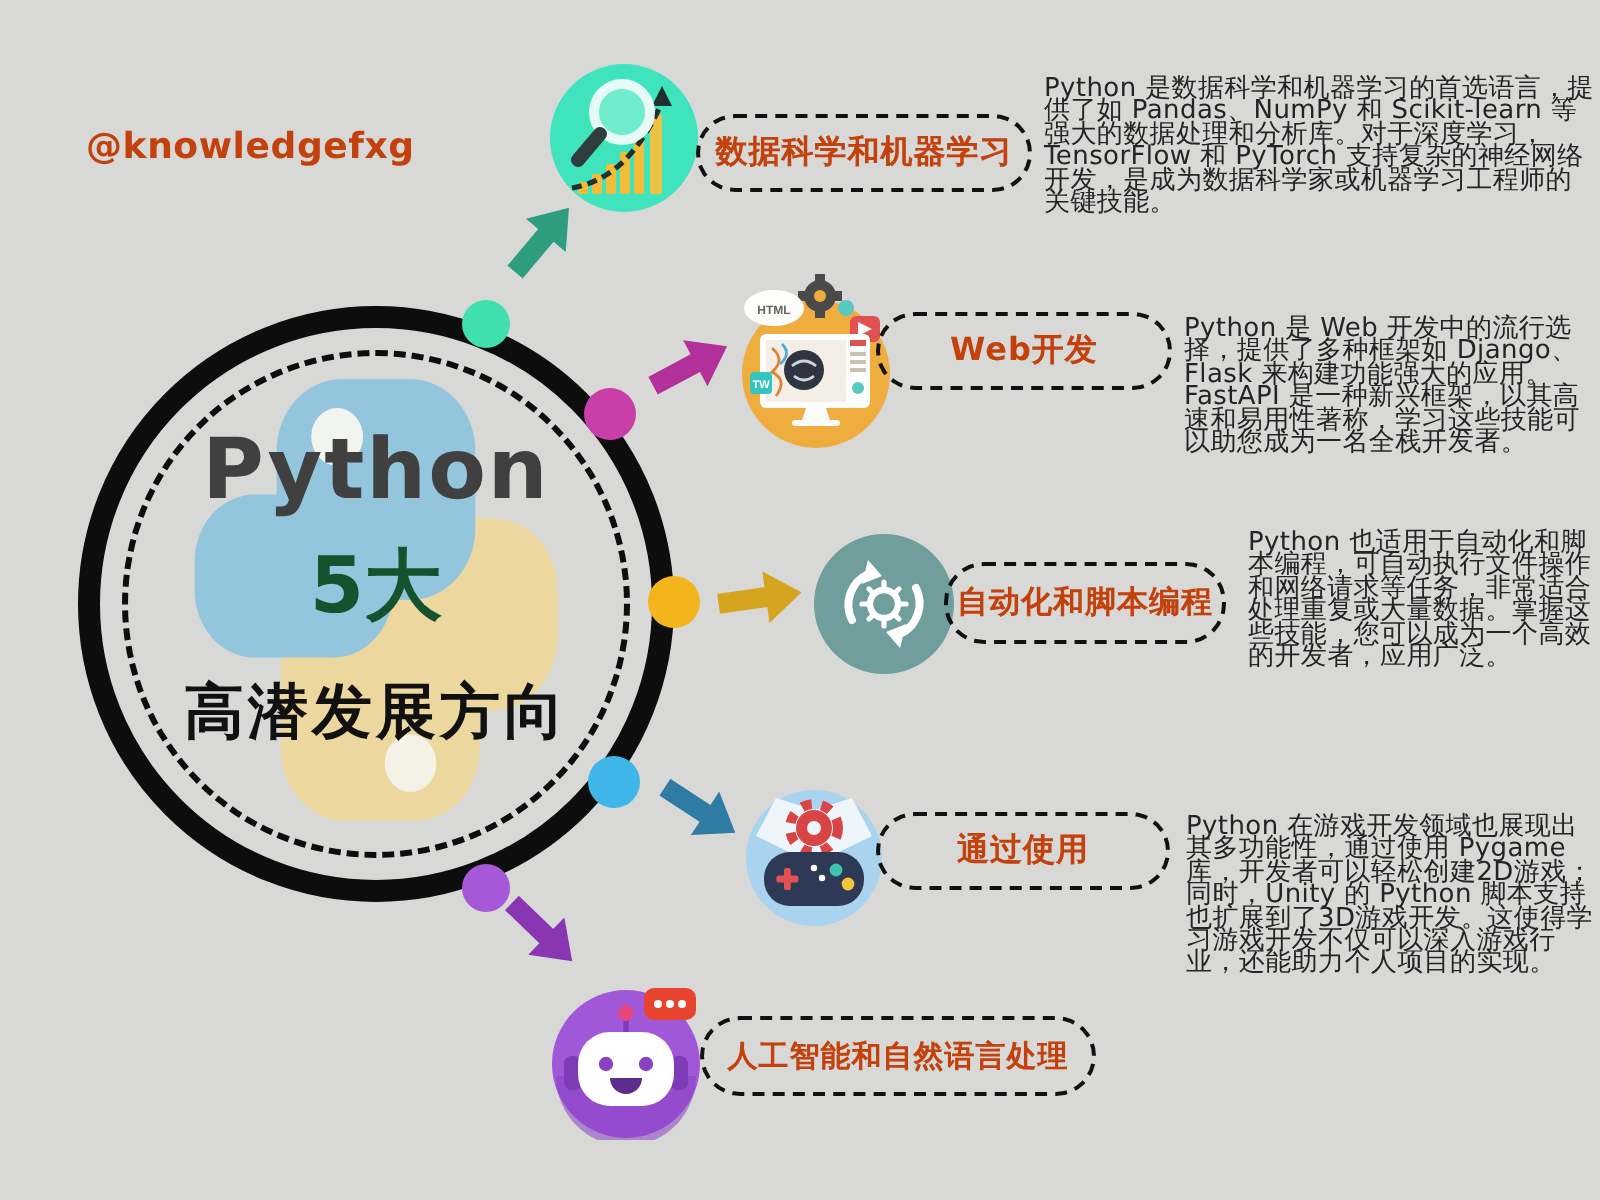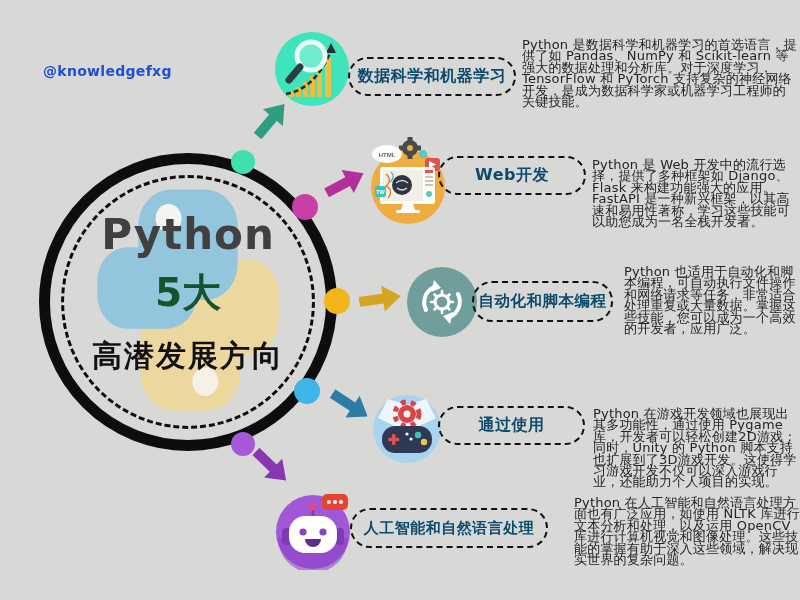--- a/index.html
+++ b/index.html
@@ -1,20 +1,20 @@
 <!DOCTYPE html>
 <html><head>
 <meta charset="utf-8">
 <style>
   * { margin:0; padding:0; box-sizing:border-box; }
   html,body { width:800px; height:600px; }
   body { font-family:"DejaVu Sans","Liberation Sans",sans-serif; }
   .canvas { position:relative; width:800px; height:600px; background:#d8d8d6; overflow:hidden; }
 
-  .watermark { position:absolute; left:43px; top:63px; font-size:14px; font-weight:bold; color:#1d4ed8; letter-spacing:.3px; }
+  .watermark { position:absolute; left:43px; top:63px; font-size:18px; font-weight:bold; color:#c2410c; letter-spacing:.3px; }
 
   
   .ring-outer { position:absolute; left:39px; top:153px; width:298px; height:298px; border:11px solid #0d0d0d; border-radius:50%; }
   .ring-inner { position:absolute; left:61px; top:175px; width:254px; height:254px; border:3px dashed #0d0d0d; border-radius:50%; }
 
   .logo { position:absolute; left:80px; top:180px; }
 
   .center-title   { position:absolute; left:38px; top:210px; width:300px; text-align:center; font-size:42px; font-weight:bold; color:#404040; letter-spacing:1px; }
   .center-sub     { position:absolute; left:38px; top:266px; width:300px; text-align:center; font-size:39px; font-weight:bold; color:#14532d; }
   .center-tagline { position:absolute; left:38px; top:336px; width:300px; text-align:center; font-size:30px; font-weight:bold; color:#111; letter-spacing:2px; }
@@ -33,21 +33,21 @@
   .arrow4 { left:329px; top:392px; transform:rotate(33deg); }
   .arrow5 { left:250px; top:453px; transform:rotate(44deg); }
 
   .icon { position:absolute; }
   .icon1 { left:274px; top:31px; }
   .icon2 { left:363px; top:134px; }
   .icon3 { left:406px; top:266px; }
   .icon4 { left:370px; top:390px; }
   .icon5 { left:272px; top:488px; }
 
-  .pill { position:absolute; border:2.5px dashed #111; border-radius:20px; display:flex; align-items:center; justify-content:center; font-weight:bold; color:#0c4a6e; font-size:16px; letter-spacing:.5px; }
+  .pill { position:absolute; border:2.5px dashed #111; border-radius:20px; display:flex; align-items:center; justify-content:center; font-weight:bold; color:#c2410c; font-size:16px; letter-spacing:.5px; }
   .pill1 { left:348px; top:57px;  width:168px; height:39px; }
   .pill2 { left:438px; top:156px; width:148px; height:39px; }
   .pill3 { left:472px; top:281px; width:141px; height:41px; font-size:15.5px; }
   .pill4 { left:438px; top:406px; width:147px; height:39px; }
   .pill5 { left:350px; top:508px; width:198px; height:40px; font-size:15px; }
 
   .desc { position:absolute; font-size:13px; line-height:11.4px; color:#242424; letter-spacing:.2px; }
   .desc1 { left:522px; top:39px;  width:276px; }
   .desc2 { left:592px; top:159px; width:208px; }
   .desc3 { left:624px; top:266px; width:175px; }
@@ -219,15 +219,14 @@
     <rect x="10" y="40" width="9" height="17" rx="4" fill="#7d3bb5"></rect>
     <rect x="63" y="40" width="9" height="17" rx="4" fill="#7d3bb5"></rect>
     <rect x="17" y="28" width="48" height="37" rx="16" fill="#fff"></rect>
     <circle cx="31" cy="44" r="3.6" fill="#8a42c4"></circle>
     <circle cx="51" cy="44" r="3.6" fill="#8a42c4"></circle>
     <path d="M33,51 a8,8 0 0 0 16,0 z" fill="#5e2d8c"></path>
   </svg>
   <div class="pill pill5">
       <span>人工智能和自然语言处理</span>
     </div>
-  <div class="desc desc5">Python 在人工智能和自然语言处理方面也有广泛应用，如使用 NLTK 库进行文本分析和处理，以及运用 OpenCV 库进行计算机视觉和图像处理。这些技能的掌握有助于深入这些领域，解决现实世界的复杂问题。</div>
 
 </div>
 
 </body></html>

